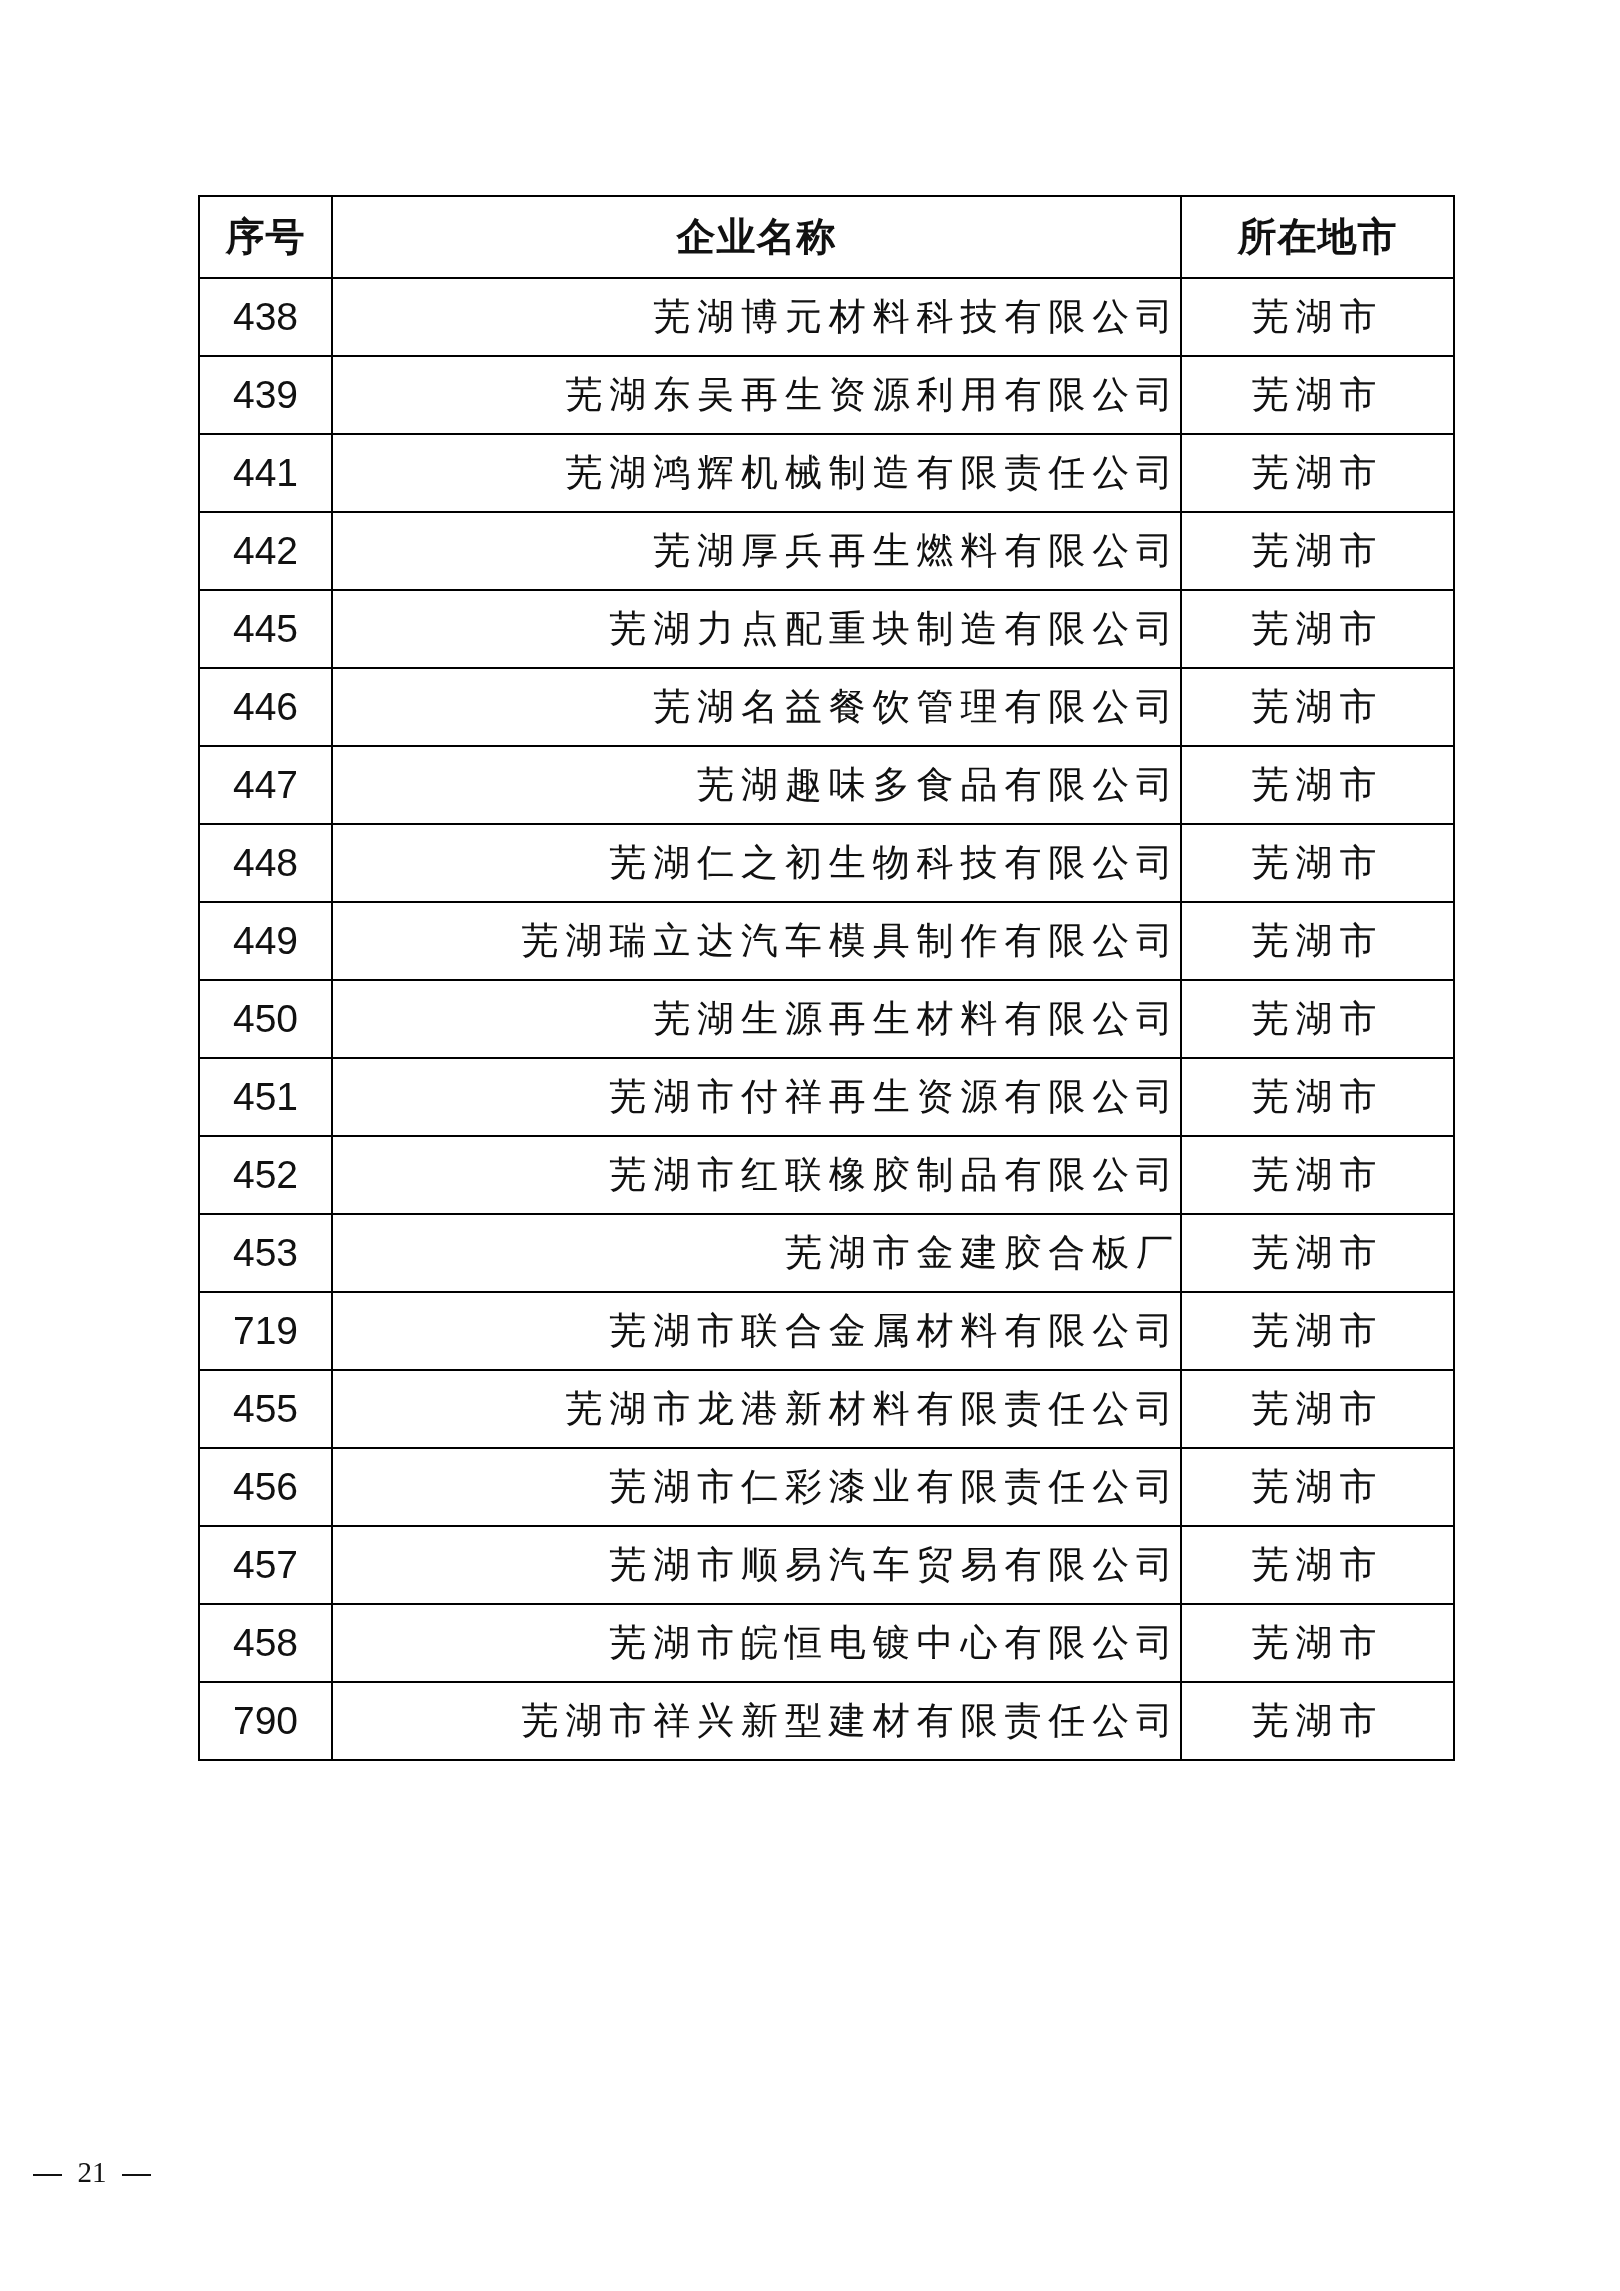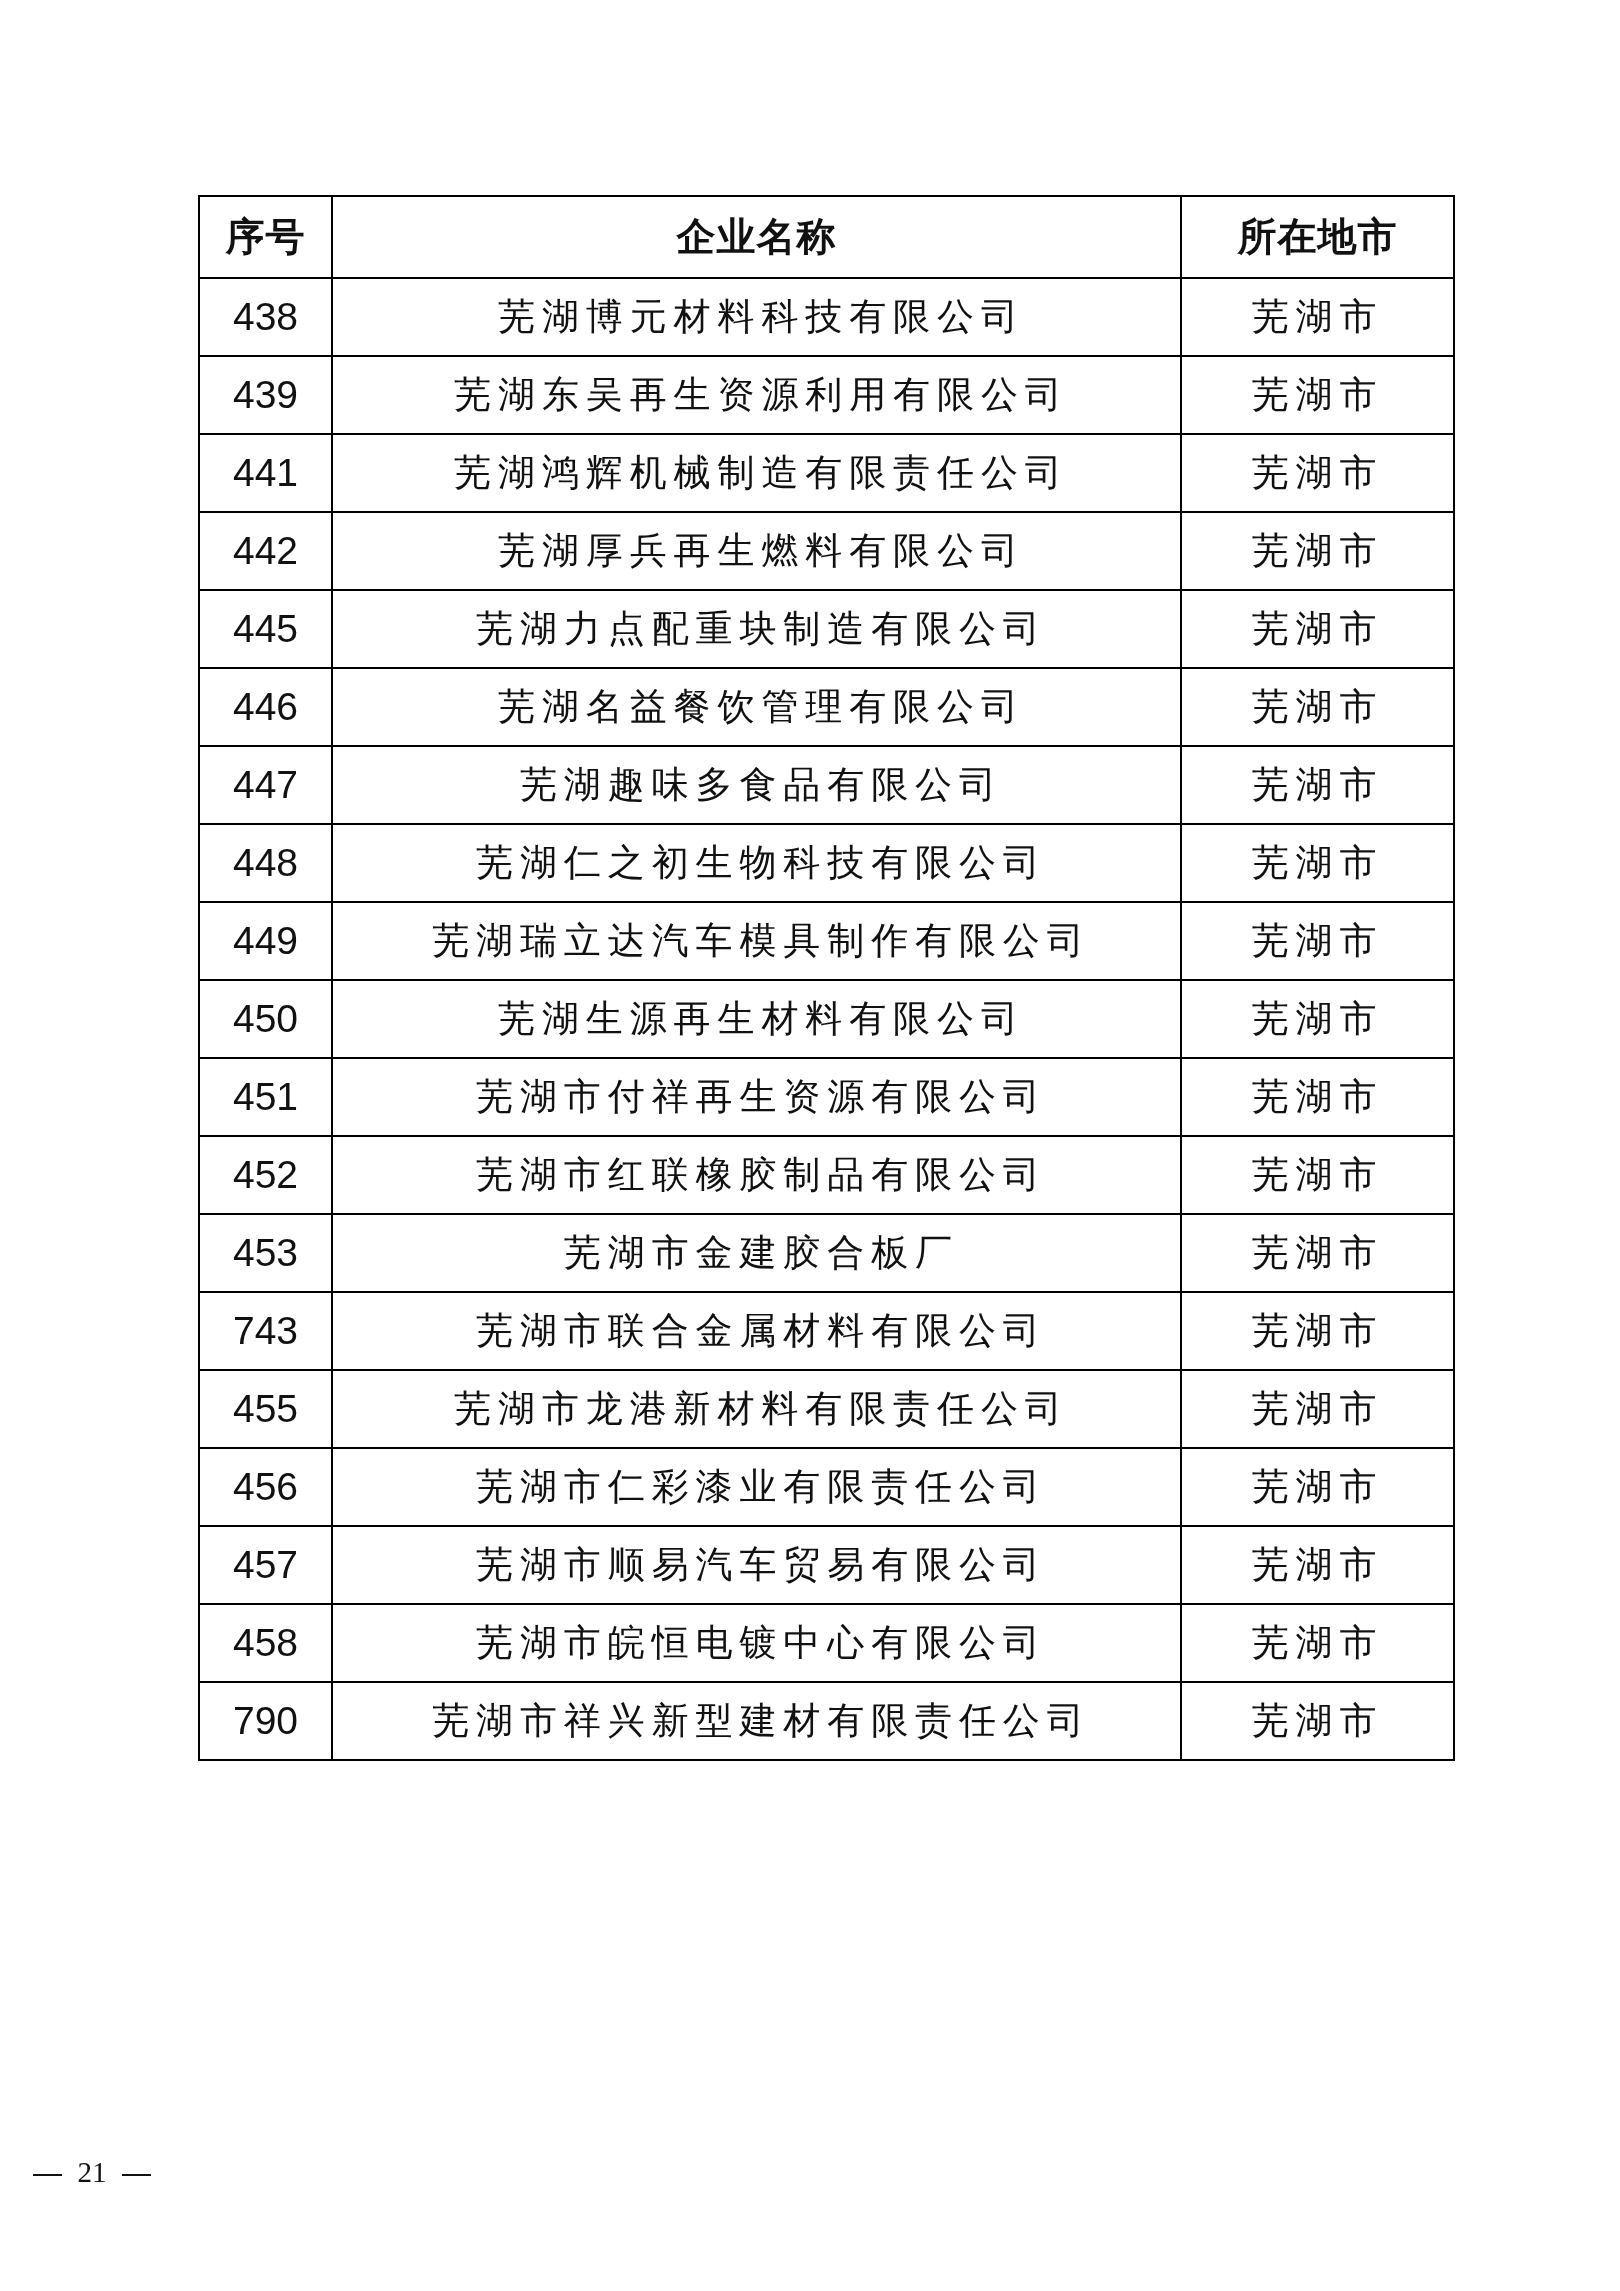--- a/index.html
+++ b/index.html
@@ -52,21 +52,21 @@
     table.company-table tbody td {
       height: 76px;
     }
     td.cell-no {
       text-align: center;
       font-family: "Liberation Sans", "DejaVu Sans", sans-serif;
       font-size: 39px;
       letter-spacing: 0px;
     }
     td.cell-name {
-      text-align: center;
+      text-align: right;
       padding-left: 9.8px !important;
       font-family: "DejaVu Serif", "Liberation Serif", serif;
       font-size: 37px;
       letter-spacing: 6.9px;
     }
     td.cell-city {
       text-align: center;
       font-family: "DejaVu Serif", "Liberation Serif", serif;
       font-size: 37px;
       letter-spacing: 6.9px;
@@ -167,21 +167,21 @@
           <td class="cell-no">452</td>
           <td class="cell-name">芜湖市红联橡胶制品有限公司</td>
           <td class="cell-city">芜湖市</td>
         </tr>
       <tr>
           <td class="cell-no">453</td>
           <td class="cell-name">芜湖市金建胶合板厂</td>
           <td class="cell-city">芜湖市</td>
         </tr>
       <tr>
-          <td class="cell-no">743</td>
+          <td class="cell-no">719</td>
           <td class="cell-name">芜湖市联合金属材料有限公司</td>
           <td class="cell-city">芜湖市</td>
         </tr>
       <tr>
           <td class="cell-no">455</td>
           <td class="cell-name">芜湖市龙港新材料有限责任公司</td>
           <td class="cell-city">芜湖市</td>
         </tr>
       <tr>
           <td class="cell-no">456</td>

